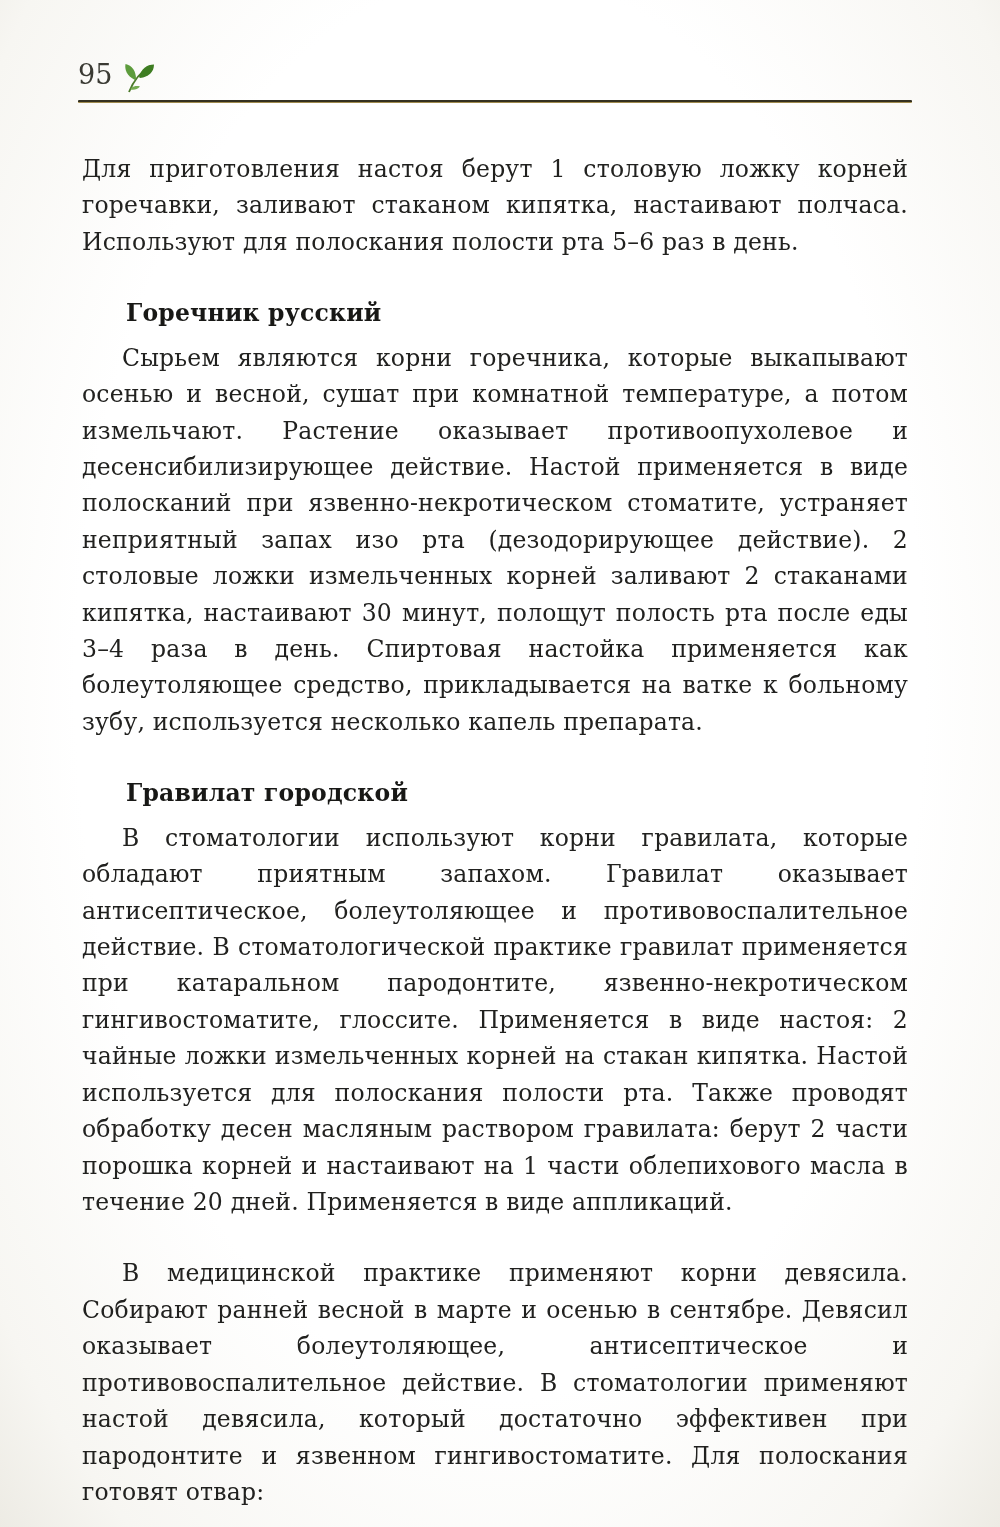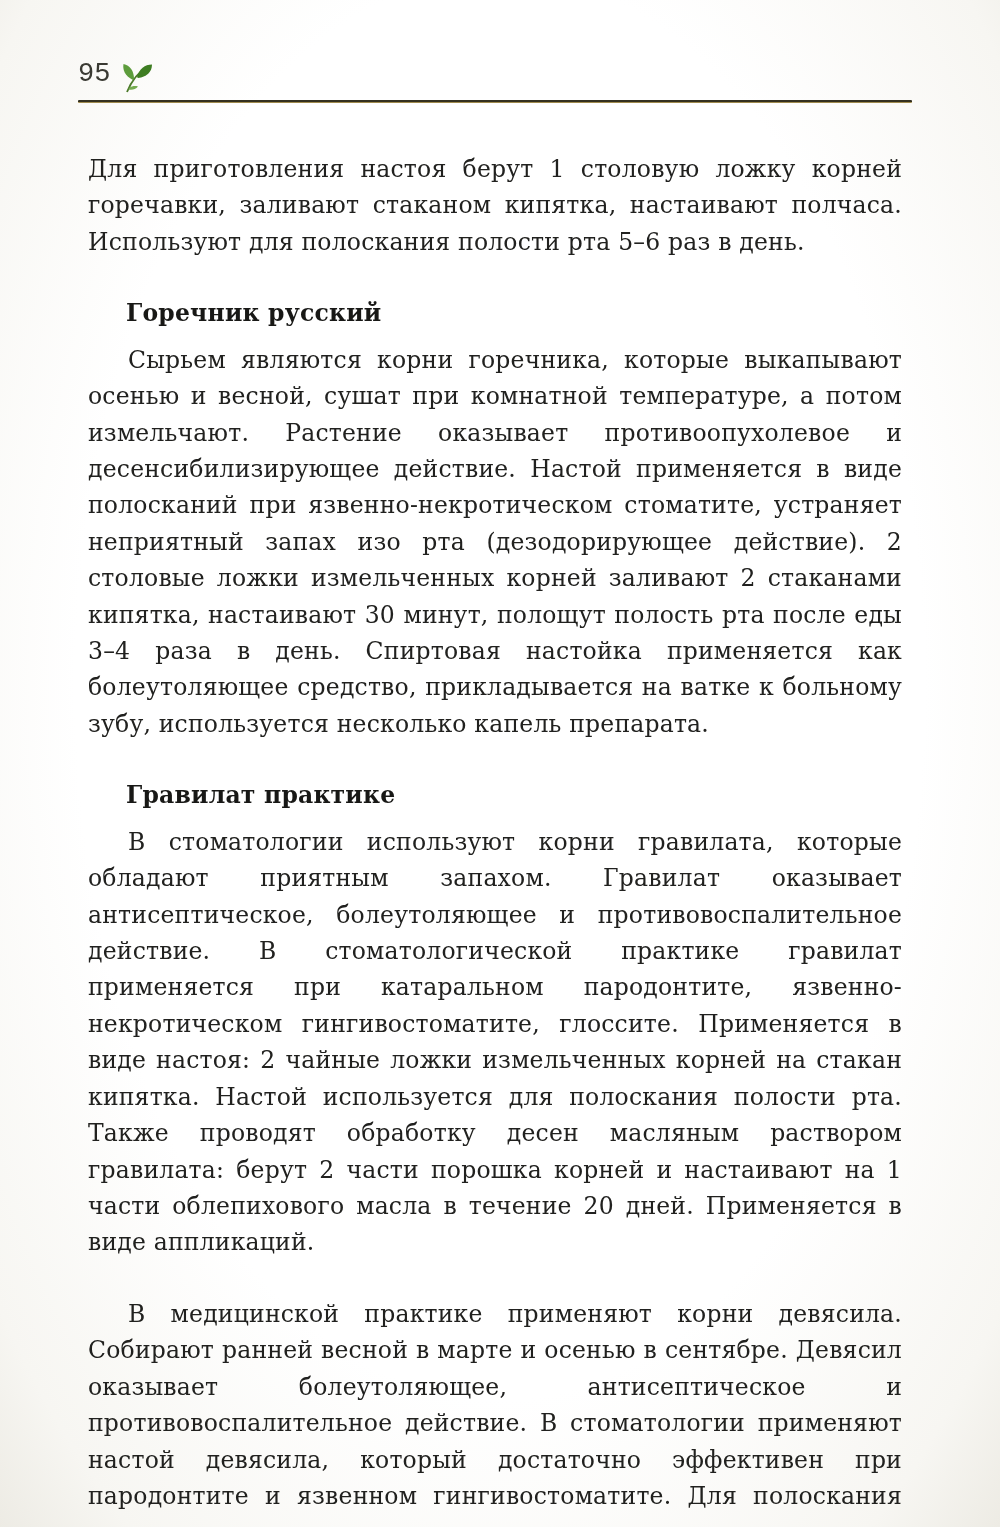--- a/index.html
+++ b/index.html
@@ -23,21 +23,20 @@
   
   .page-header {
     display: flex;
     justify-content: space-between;
     align-items: flex-end;
   }
   .header-left {
     display: flex;
     align-items: center;
     gap: 10px;
-    font-family: Liberation Mono, monospace;
   }
   .page-number {
     font-size: 27px;
     color: #3a3a33;
     line-height: 1;
   }
   .leaf-wrap {
     display: inline-flex;
     align-items: flex-end;
     transform: translateY(4px);
@@ -60,21 +59,21 @@
   }
   
   .content {
     margin-top: 48px;
     font-size: 23.5px;
     line-height: 1.55;
     text-align: justify;
     letter-spacing: 0.2px;
   }
   .content p {
-    margin: 10px;
+    margin: 4px;
   }
   .intro-paragraph {
     text-indent: 0;
   }
   .section {
     margin-top: 35px;
   }
   .section-heading {
     margin: 8px;
     font-size: 23.5px;
@@ -112,21 +111,21 @@
   <main class="content">
 
     <p class="intro-paragraph">Для приготовления настоя берут 1 столовую ложку корней горечавки, заливают стаканом кипятка, настаивают полчаса. Используют для полоскания полости рта 5–6 раз в день.</p>
 
     <section class="section">
       <h2 class="section-heading">Горечник русский</h2>
       <p class="section-paragraph">Сырьем являются корни горечника, которые выкапывают осенью и весной, сушат при комнатной температуре, а потом измельчают. Растение оказывает противоопухолевое и десенсибилизирующее действие. Настой применяется в виде полосканий при язвенно-некротическом стоматите, устраняет неприятный запах изо рта (дезодорирующее действие). 2 столовые ложки измельченных корней заливают 2 стаканами кипятка, настаивают 30 минут, полощут полость рта после еды 3–4 раза в день. Спиртовая настойка применяется как болеутоляющее средство, прикладывается на ватке к больному зубу, используется несколько капель препарата.</p>
     </section>
 
     <section class="section">
-      <h2 class="section-heading">Гравилат практике</h2>
+      <h2 class="section-heading">Гравилат городской</h2>
       <p class="section-paragraph">В стоматологии используют корни гравилата, которые обладают приятным запахом. Гравилат оказывает антисептическое, болеутоляющее и противовоспалительное действие. В стоматологической практике гравилат применяется при катаральном пародонтите, язвенно-некротическом гингивостоматите, глоссите. Применяется в виде настоя: 2 чайные ложки измельченных корней на стакан кипятка. Настой используется для полоскания полости рта. Также проводят обработку десен масляным раствором гравилата: берут 2 части порошка корней и настаивают на 1 части облепихового масла в течение 20 дней. Применяется в виде аппликаций.</p>
     </section>
 
     <section class="section">
       <p class="section-paragraph">В медицинской практике применяют корни девясила. Собирают ранней весной в марте и осенью в сентябре. Девясил оказывает болеутоляющее, антисептическое и противовоспалительное действие. В стоматологии применяют настой девясила, который достаточно эффективен при пародонтите и язвенном гингивостоматите. Для полоскания готовят отвар:</p>
     </section>
 
   </main>
 
 </div>

